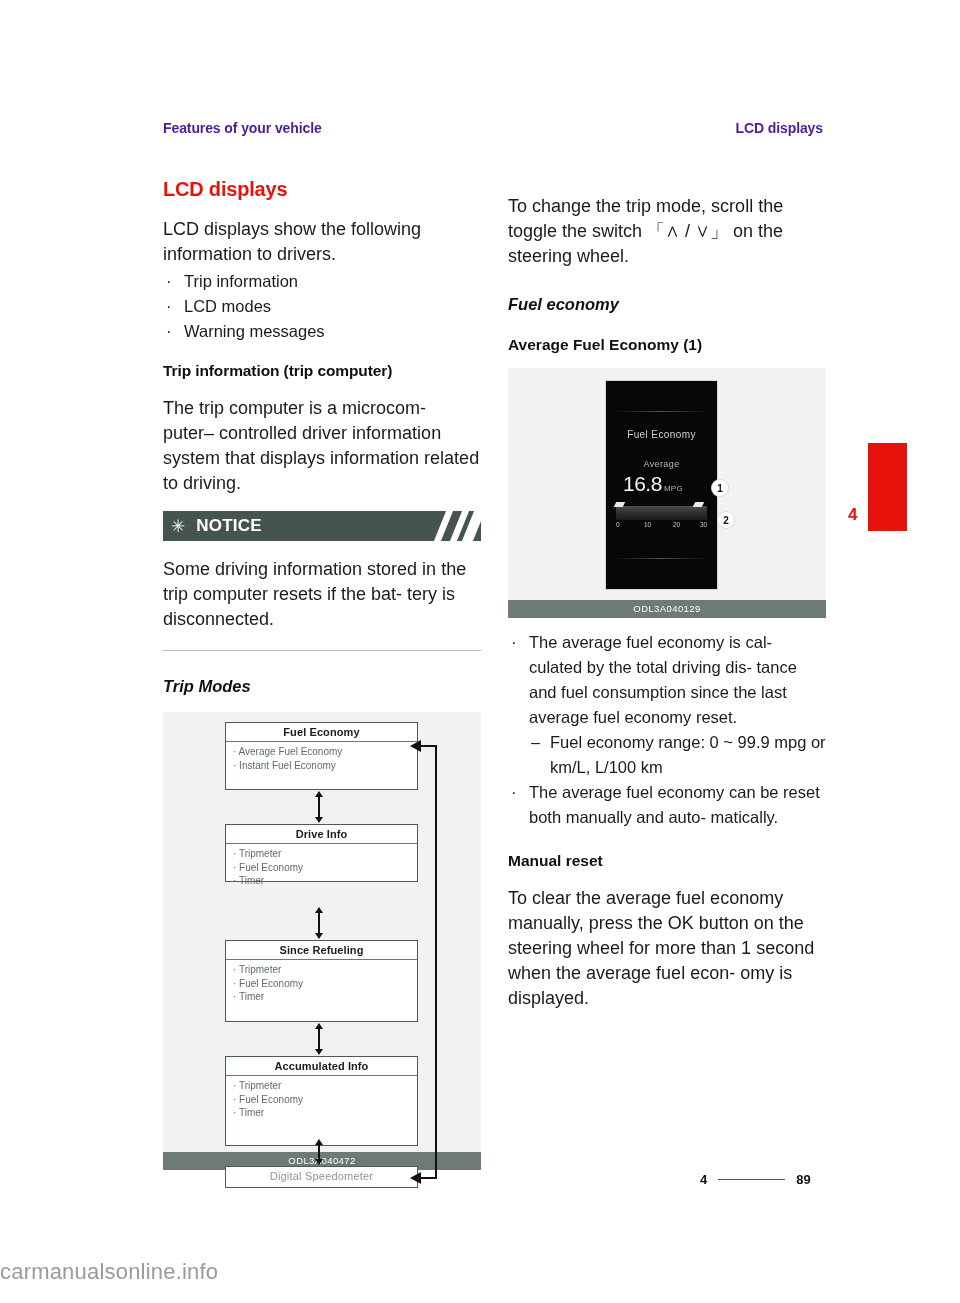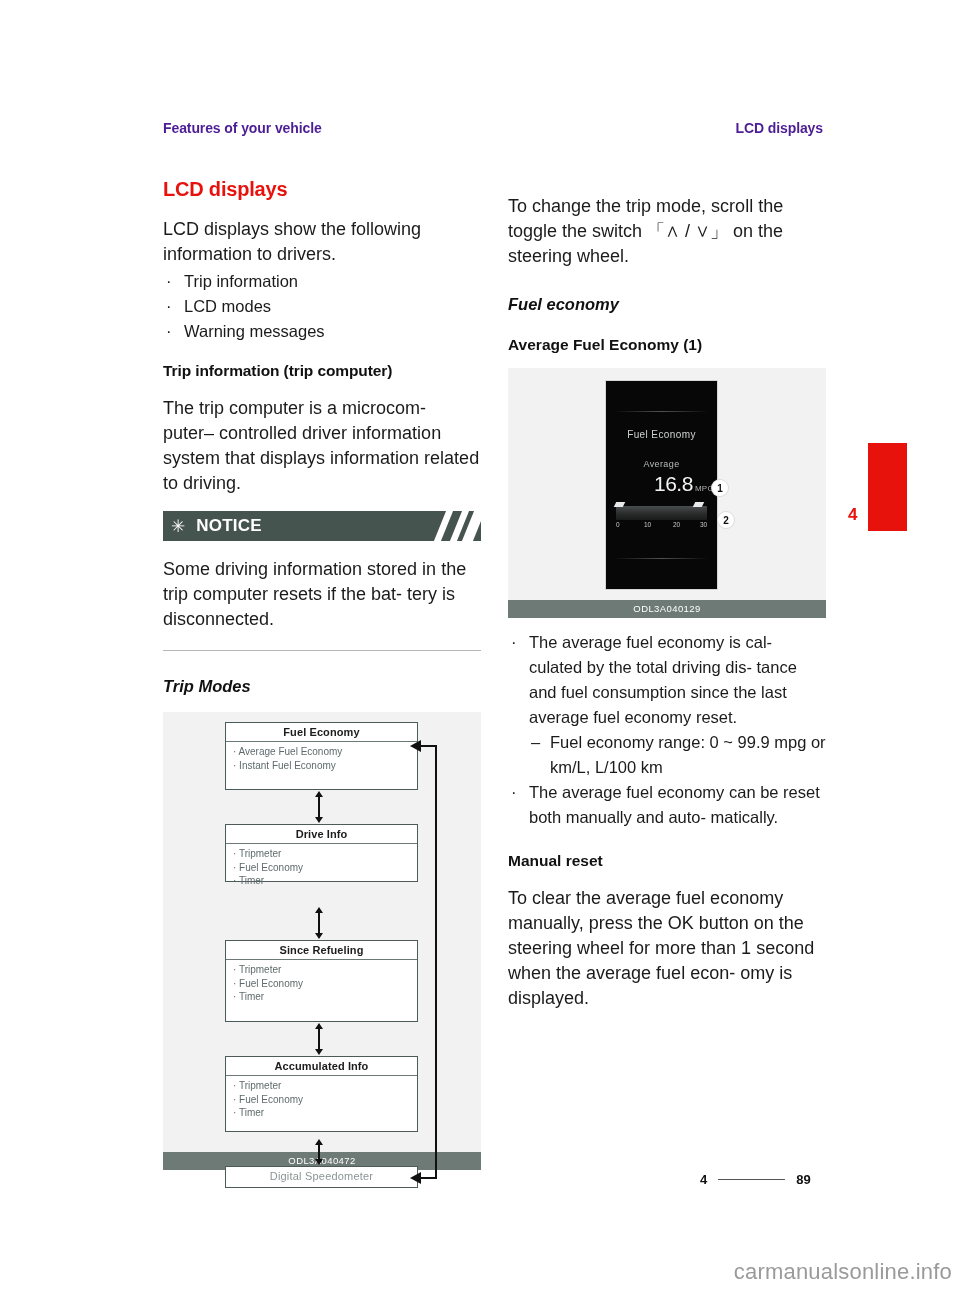--- a/index.html
+++ b/index.html
@@ -277,22 +277,22 @@
     top: 78px;
     left: 0; right: 0;
     text-align: center;
     color: #b6bbbb;
     font-size: 9px;
     letter-spacing: 0.4px;
   }
   .lcd-value-row {
     position: absolute;
     top: 92px;
-    left: 0; right: 3px;
-    text-align: right;
+    left: 0; right: 17px;
+    text-align: center;
     color: #f2f4f4;
     line-height: 1;
   }
   .lcd-value-row .val {
     font-size: 21px;
     letter-spacing: -0.5px;
   }
   .lcd-value-row .unit {
     font-size: 8px;
     color: #aeb3b3;
@@ -379,21 +379,21 @@
     display: block;
     width: 67px;
     height: 1.6px;
     background: #555;
   }
   #watermark {
     position: absolute;
     left: 0;
     right: 0;
     top: 1259px;
-    text-align: right;
+    text-align: left;
     padding-right: 8px;
     font-size: 22px;
     color: #9a9a9a;
     letter-spacing: 0.2px;
   }
 </style>
 </head>
 <body>
 
 <div id="page-header">
@@ -462,21 +462,21 @@
           <div class="node-title">Since Refueling</div>
           <div class="node-items">
             <div>· <span>Tripmeter</span></div>
             <div>· <span>Fuel Economy</span></div>
             <div>· <span>Timer</span></div>
           </div>
         </div>
 
         <div class="vconn" style="top:316px;height:22px;"></div>
 
-        <div class="node" style="top:344px;height:76px;">
+        <div class="node" style="top:344px;height:90px;">
           <div class="node-title">Accumulated Info</div>
           <div class="node-items">
             <div>· <span>Tripmeter</span></div>
             <div>· <span>Fuel Economy</span></div>
             <div>· <span>Timer</span></div>
           </div>
         </div>
 
         <div class="vconn" style="top:432px;height:16px;"></div>
 

